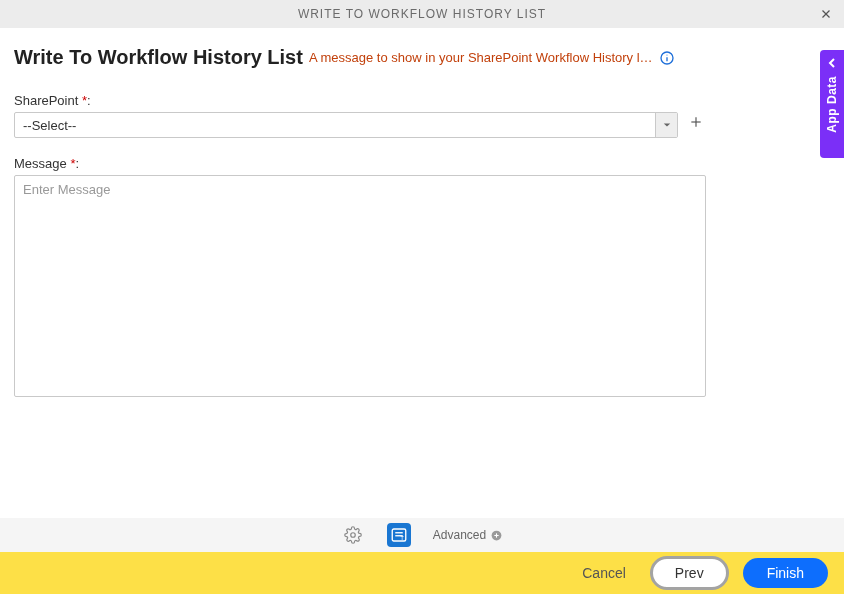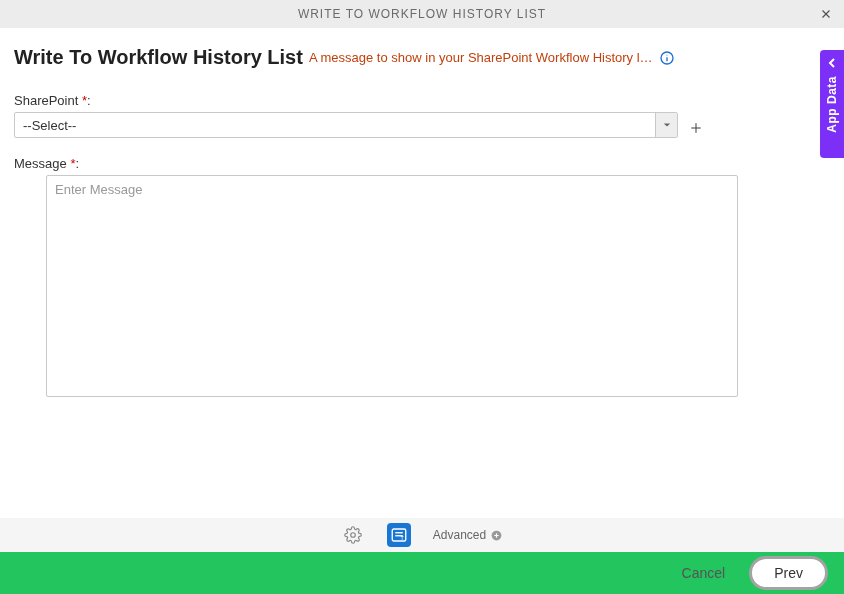--- a/index.html
+++ b/index.html
@@ -13,41 +13,41 @@
     .content { padding: 18px 14px 0 14px; position: relative; }
 
     .title-row { display: flex; align-items: center; gap: 6px; margin-bottom: 24px; flex-wrap: wrap; }
     .page-title { font-size: 20px; font-weight: 700; color: #222; }
     .desc { font-size: 13px; color: #c2410c; max-width: 380px; white-space: nowrap; overflow: hidden; text-overflow: ellipsis; }
     .info-icon { width: 16px; height: 16px; color: #1e6fd9; flex-shrink: 0; }
 
     .field-label { font-size: 13px; color: #333; margin-bottom: 4px; display: block; }
     .req { color: #c00; }
 
-    .sp-row { display: flex; align-items: flex-end; gap: 8px; margin-bottom: 18px; width: 692px; }
+    .sp-row { display: flex; align-items: flex-start; gap: 8px; margin-bottom: 18px; width: 692px; }
     .select-wrap { display: flex; flex: 1; border: 1px solid #c9c9c9; border-radius: 2px; height: 26px; background: #fff; }
     .select-text { flex: 1; padding: 0 8px; font-size: 13px; color: #333; display: flex; align-items: center; }
     .select-caret { width: 22px; background: #eee; border-left: 1px solid #c9c9c9; display: flex; align-items: center; justify-content: center; }
     .select-caret svg { width: 8px; height: 8px; fill: #666; }
     .add-btn { width: 20px; height: 20px; display: flex; align-items: center; justify-content: center; color: #555; cursor: pointer; }
     .add-btn svg { width: 14px; height: 14px; }
 
     .msg-field { width: 692px; }
-    .msg-area { width: 100%; height: 222px; border: 1px solid #c9c9c9; border-radius: 2px; padding: 6px 8px; font-size: 13px; color: #333; resize: none; font-family: inherit; margin-left: 32px; }
+    .msg-area { width: 100%; height: 222px; border: 1px solid #c9c9c9; border-radius: 2px; padding: 6px 8px; font-size: 13px; color: #333; resize: none; font-family: inherit; }
     .msg-area::placeholder { color: #999; }
 
     .toolbar-strip { position: absolute; left: 0; right: 0; bottom: 42px; height: 34px; background: #f5f5f5; display: flex; align-items: center; justify-content: center; gap: 22px; }
     .tool-icon { width: 24px; height: 24px; display: flex; align-items: center; justify-content: center; border-radius: 4px; cursor: pointer; }
     .tool-icon.active { background: #1976d2; color: #fff; }
     .tool-icon.gear { color: #888; }
     .tool-icon svg { width: 18px; height: 18px; }
     .advanced-label { font-size: 12px; color: #666; display: flex; align-items: center; gap: 4px; cursor: pointer; }
     .plus-circle { width: 13px; height: 13px; }
 
-    .action-bar { position: absolute; left: 0; right: 0; bottom: 0; height: 42px; display: flex; align-items: center; justify-content: flex-end; gap: 14px; padding: 0 16px; background: #22c55e; }
+    .action-bar { position: absolute; left: 0; right: 0; bottom: 0; height: 42px; display: flex; align-items: center; justify-content: flex-end; gap: 14px; padding: 0 16px; background: #fde047; }
     .btn-cancel { font-size: 14px; color: #555; background: none; border: none; cursor: pointer; padding: 6px 10px; }
     .btn-prev { font-size: 14px; color: #333; background: #fff; border: 3px solid #a3a3a3; border-radius: 18px; padding: 6px 22px; cursor: pointer; }
     .btn-finish { font-size: 14px; color: #fff; background: #0d6efd; border: none; border-radius: 18px; padding: 7px 24px; cursor: pointer; font-weight: 500; }
 
     .side-tab { position: absolute; right: 0; top: 50px; width: 24px; height: 108px; background: #7b2ff7; color: #fff; border-top-left-radius: 4px; border-bottom-left-radius: 4px; display: flex; flex-direction: column; align-items: center; justify-content: flex-start; padding-top: 8px; cursor: pointer; }
     .side-tab svg { width: 10px; height: 10px; margin-bottom: 8px; }
     .side-tab-text { writing-mode: vertical-rl; transform: rotate(180deg); font-size: 12px; font-weight: 600; letter-spacing: 0.5px; }
   </style>
 </head>
 <body>
@@ -124,20 +124,21 @@
         <circle cx="12" cy="12" r="9"></circle>
         <line x1="12" y1="8" x2="12" y2="16" stroke="#fff" stroke-width="2"></line>
         <line x1="8" y1="12" x2="16" y2="12" stroke="#fff" stroke-width="2"></line>
       </svg>
   </div>
 </div>
 
 <div class="action-bar">
   <button class="btn-cancel">Cancel</button>
   <button class="btn-prev">Prev</button>
+  <button class="btn-finish">Finish</button>
 </div>
 
 <div class="side-tab">
   <svg viewBox="0 0 10 10" fill="none" stroke="#fff" stroke-width="2">
       <path d="M7 1 L3 5 L7 9"></path>
     </svg>
   <span class="side-tab-text">App Data</span>
 </div>
 
 </body></html>

